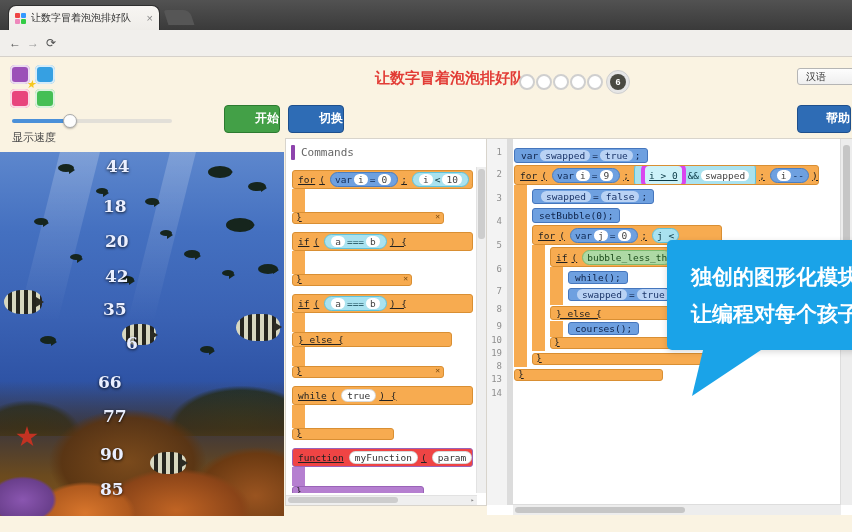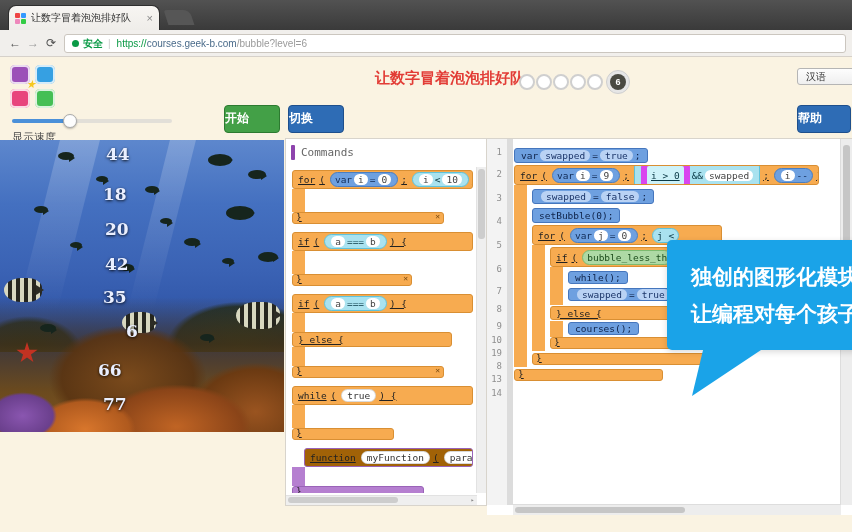--- a/index.html
+++ b/index.html
@@ -42,27 +42,27 @@
   .progress{position:absolute;left:519px;top:11px;height:28px;display:flex;align-items:center;}
   .pdot{width:12px;height:12px;border-radius:50%;background:#fff;border:2px solid #cfcfcf;margin-right:1px;}
   .pbig{width:22px;height:22px;border-radius:50%;background:#e6e6e6;border:1px solid #cfcfcf;margin-left:2px;display:flex;align-items:center;justify-content:center;}
   .pbig b{width:16px;height:16px;border-radius:50%;background:#4a4a42;color:#fff;font-size:9px;line-height:16px;text-align:center;font-weight:bold;}
   .lang-btn{position:absolute;left:797px;top:11px;width:62px;height:17px;background:linear-gradient(#fdfdfd,#efefef);border:1px solid #b5b5b5;border-radius:3px;font-size:10px;color:#333;line-height:16px;padding-left:8px;box-sizing:border-box;cursor:pointer;}
   .slider{position:absolute;left:12px;top:57px;width:160px;height:14px;cursor:pointer;}
   .slider .track{position:absolute;left:0;top:5px;width:160px;height:4px;background:#e2dfd8;border-radius:2px;}
   .slider .fill{position:absolute;left:0;top:5px;width:58px;height:4px;background:#4a90d9;border-radius:2px;}
   .slider .knob{position:absolute;left:51px;top:0;width:14px;height:14px;border-radius:50%;background:#fdfdfd;border:1px solid #aaa;box-shadow:0 1px 2px rgba(0,0,0,.25);box-sizing:border-box;}
   .speed-label{position:absolute;left:12px;top:73px;font-size:11px;color:#4a4a4a;}
-  .btn{position:absolute;top:48px;height:28px;border-radius:4px;color:#fff;font-size:12px;font-weight:bold;text-align:left;line-height:24px;cursor:pointer;box-sizing:border-box;}
+  .btn{position:absolute;top:48px;height:28px;border-radius:4px;color:#fff;font-size:12px;font-weight:bold;text-align:right;line-height:24px;cursor:pointer;box-sizing:border-box;}
   .btn-start{left:224px;width:56px;background:#43a047;border:1px solid #2c7a30;}
   .btn-switch{left:288px;width:56px;background:#2e6cb5;border:1px solid #1e4f8c;}
   .btn-help{left:797px;width:54px;background:#2e6cb5;border:1px solid #1e4f8c;}
 
   
-  .aquarium{position:absolute;left:0;top:83px;width:284px;height:292px;overflow:hidden;background:linear-gradient(180deg,#5d87cd 0%,#4470c0 22%,#3a62b4 45%,#2f54a6 62%,#2a4a96 75%);}
+  .aquarium{position:absolute;left:0;top:95px;width:284px;height:364px;overflow:hidden;background:linear-gradient(180deg,#5d87cd 0%,#4470c0 22%,#3a62b4 45%,#2f54a6 62%,#2a4a96 75%);}
   .ray{position:absolute;top:-10px;width:40px;height:180px;background:linear-gradient(rgba(255,255,255,.22),transparent);transform:skewX(-14deg);}
   .ray.r1{left:40px;} .ray.r2{left:150px;width:26px;}
   .reefmid{position:absolute;left:0;bottom:80px;width:100%;height:140px;background:
     radial-gradient(120px 70px at 85% 95%,#2a3a28 0%,rgba(30,44,30,.85) 55%,transparent 62%),
     radial-gradient(90px 60px at 10% 100%,#233422 0%,rgba(30,44,30,.8) 50%,transparent 60%);}
   .reef{position:absolute;left:0;bottom:0;width:100%;height:135px;background:
     radial-gradient(55px 38px at 8% 88%,#8a56b0 0%,#6a3f8c 55%,transparent 62%),
     radial-gradient(80px 50px at 30% 98%,#d8762c 0%,#b05a1e 55%,transparent 63%),
     radial-gradient(110px 62px at 62% 96%,#c06424 0%,#8a4418 60%,transparent 68%),
     radial-gradient(95px 70px at 90% 85%,#9a5420 0%,#6b3a12 60%,transparent 70%),
@@ -85,31 +85,31 @@
   .vsb{position:absolute;right:0;top:28px;bottom:12px;width:9px;background:#efefef;border-left:1px solid #e2e2e2;}
   .vsb .thumb{position:absolute;left:1px;top:2px;width:7px;height:70px;background:#cdcdcd;border-radius:3px;}
   .hsb{position:absolute;left:0;right:9px;bottom:0;height:9px;background:#efefef;border-top:1px solid #e2e2e2;}
   .hsb .thumb{position:absolute;left:2px;top:1px;height:6px;width:110px;background:#cdcdcd;border-radius:3px;}
   .hsb .arr{position:absolute;right:0;top:0;width:9px;height:8px;font-size:6px;color:#888;text-align:center;line-height:8px;}
 
   
   .code{font-family:"DejaVu Sans Mono",monospace;font-size:9.5px;color:#333;}
   .c-header{position:relative;border-radius:3px;white-space:nowrap;overflow:hidden;display:flex;align-items:center;padding:0 4px;box-sizing:border-box;}
   .orange{background:#f7ab50;border:1px solid #d98f33;}
-  .purple{background:#a16207;border:1px solid #9a63b8;margin-left:12px;}
+  .purple{background:#ef4444;border:1px solid #9a63b8;}
   .c-body{border-left:13px solid #f7ab50;min-height:16px;padding:2px 0 2px 5px;}
   .c-body.pbody{border-left-color:#b57fd0;}
   .c-bottom{height:10px;background:#f7ab50;border:1px solid #d98f33;border-radius:3px;position:relative;}
   .c-bottom.pbot{background:#b57fd0;border-color:#9a63b8;}
   .endx{position:absolute;right:3px;top:-1px;font-size:8px;color:#7a4a10;}
   .kw{margin:0 3px 0 1px;color:#222;text-decoration:underline;}
   .pill{display:inline-flex;align-items:center;border-radius:9px;padding:1px 4px;margin:0 2px;white-space:nowrap;}
   .p-blue{background:#6ea0e0;border:1px solid #4a7ec0;color:#102a55;}
   .p-cyan{background:#a9e2ef;border:1px solid #5fc2da;color:#0a3a46;}
-  .p-cyan-in{background:#cdf2f9;border:6px solid #d946ef;border-radius:8px;padding:4px 4px;margin:0 2px;text-decoration:underline;}
+  .p-cyan-in{background:#cdf2f9;border:4px solid #d946ef;border-radius:8px;padding:4px 4px;margin:0 2px;text-decoration:underline;}
   .p-green{background:#aed9a5;border:1px solid #7cba6f;color:#1d4d1d;}
   .p-white{background:#fff;border:1px solid rgba(0,0,0,.15);color:#333;border-radius:8px;padding:0 5px;margin:0 2px;}
   .oval{background:#fff;border-radius:7px;padding:0 4px;margin:0 2px;color:#444;}
   .stmt{display:inline-flex;align-items:center;background:#6ea0e0;border:1px solid #4576bd;border-radius:3px;padding:1px 6px;color:#0e2248;white-space:nowrap;margin:2px 0;}
   .stmt .lp{background:#b9d2f4;border-radius:7px;padding:0 5px;margin:0 2px;color:#1a3468;}
 
   
   .tb-blocks .c-header{height:19px;}
   .tb-blocks .mb{margin-bottom:8px;}
   .tb-blocks .c-body{min-height:19px;}
@@ -157,28 +157,20 @@
         </span>
       <span class="tab-title">让数字冒着泡泡排好队</span>
       <span class="tab-close">×</span>
     </div>
     <div class="newtab"></div>
   </div>
   <div class="toolbar">
     <span class="navbtn b1">←</span>
     <span class="navbtn b2">→</span>
     <span class="navbtn b3">⟳</span>
-    <div class="urlbar">
-      <span class="lock"></span>
-      <span class="secure">安全</span>
-      <span class="sep">|</span>
-      <span class="scheme">https://</span>
-        <span class="host">courses.geek-b.com</span>
-        <span class="path">/bubble?level=6</span>
-    </div>
   </div>
 
   <div class="page">
 
     <div class="logo">
       <i class="l1"></i>
         <i class="l2"></i>
         <i class="l3"></i>
         <i class="l4"></i>
         <i class="star">★</i>
@@ -235,21 +227,21 @@
 
       <span class="num" style="left:106px;top:4px;">44</span>
       <span class="num" style="left:103px;top:44px;">18</span>
       <span class="num" style="left:105px;top:79px;">20</span>
       <span class="num" style="left:105px;top:114px;">42</span>
       <span class="num" style="left:103px;top:147px;">35</span>
       <span class="num" style="left:126px;top:181px;">6</span>
       <span class="num" style="left:98px;top:220px;">66</span>
       <span class="num" style="left:103px;top:254px;">77</span>
       <span class="num" style="left:100px;top:292px;">90</span>
-      <span class="num" style="left:100px;top:327px;">56</span>
+      <span class="num" style="left:100px;top:327px;">85</span>
     </div>
 
     <div class="toolbox code">
       <div class="tb-head">
         <span class="tb-accent"></span>
         <span class="tb-title">Commands</span>
       </div>
       <div class="tb-blocks">
 
         <div>

